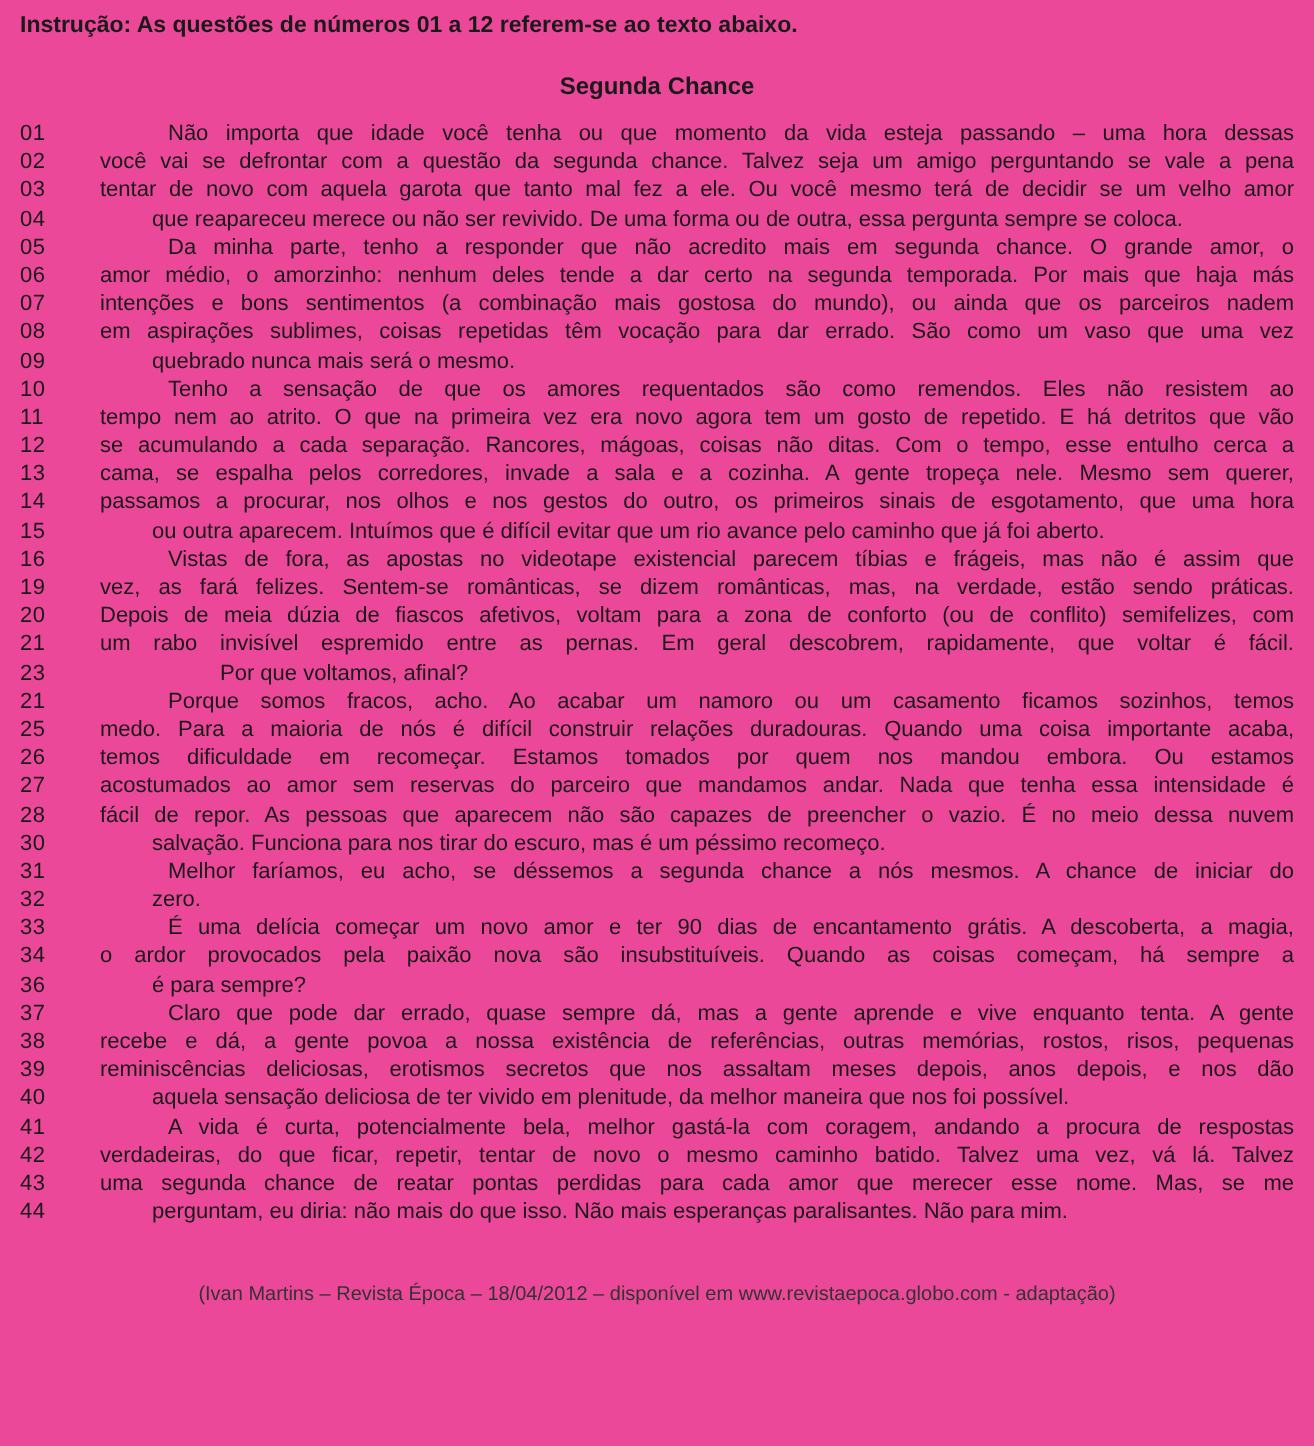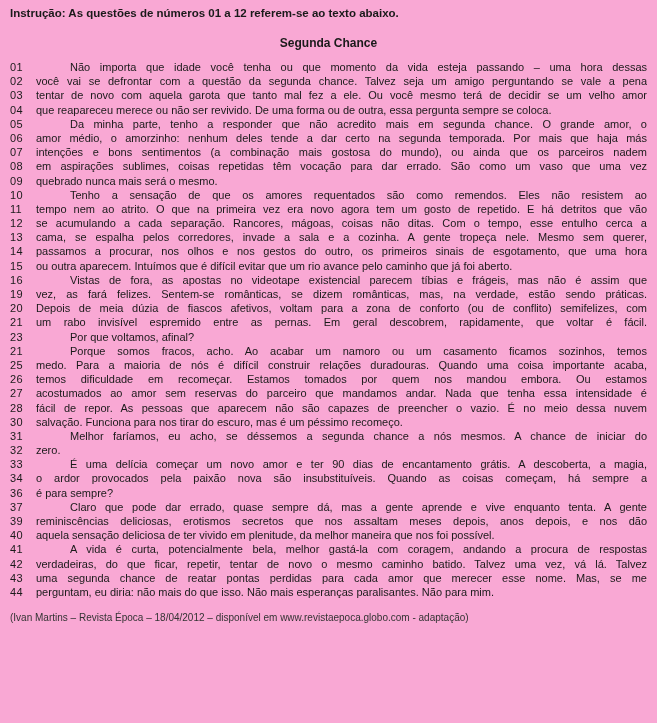--- a/index.html
+++ b/index.html
@@ -1,21 +1,21 @@
 <!DOCTYPE html>
 <html><head>
 <meta charset="utf-8">
 <style>
   html, body { margin: 0; padding: 0; background: #ffffff; }
   .page {
     position: relative;
     width: 657px;
     height: 723px;
     box-sizing: border-box;
-    background: #f9a8d4;
+    background: #ec4899;
     color: #1a1a1a;
     font-family: "Liberation Sans", "DejaVu Sans", sans-serif;
     padding: 6px 10px 0 10px;
     overflow: hidden;
   }
   .instruction {
     font-size: 11.5px;
     font-weight: bold;
     line-height: 14px;
   }
@@ -27,47 +27,49 @@
   }
   .text-body {
     margin-top: 10px;
   }
   .row {
     display: flex;
     height: 14.2px;
     line-height: 14.2px;
     font-size: 11px;
     white-space: nowrap;
+    gap: 14px;
   }
   .num {
     flex: 0 0 26px;
     text-align: left;
     letter-spacing: 0.3px;
   }
   .txt {
     flex: 1 1 auto;
     min-width: 0;
     white-space: normal;
     overflow: hidden;
   }
   .txt.justify {
     text-align: justify;
     text-align-last: justify;
   }
   .txt.left {
     text-align: left;
     text-align-last: left;
+    margin-left: 26px;
   }
   .txt.indent {
     padding-left: 34px;
   }
   .credit {
-    margin-top: 13px;
+    margin-top: 29px;
     font-size: 10px;
-    text-align: left;
+    text-align: center;
     color: #333333;
   }
 </style>
 </head>
 <body>
 
 <div class="page">
   <div class="instruction">Instrução: As questões de números 01 a 12 referem-se ao texto abaixo.</div>
   <div class="doc-title">Segunda Chance</div>
   <div class="text-body" id="text-body">
@@ -193,20 +195,24 @@
       </div>
       <div class="row">
         <span class="num">36</span>
         <div class="txt left">é para sempre?</div>
       </div>
       <div class="row">
         <span class="num">37</span>
         <div class="txt justify indent">Claro que pode dar errado, quase sempre dá, mas a gente aprende e vive enquanto tenta. A gente</div>
       </div>
       <div class="row">
+        <span class="num">38</span>
+        <div class="txt justify">recebe e dá, a gente povoa a nossa existência de referências, outras memórias, rostos, risos, pequenas</div>
+      </div>
+      <div class="row">
         <span class="num">39</span>
         <div class="txt justify">reminiscências deliciosas, erotismos secretos que nos assaltam meses depois, anos depois, e nos dão</div>
       </div>
       <div class="row">
         <span class="num">40</span>
         <div class="txt left">aquela sensação deliciosa de ter vivido em plenitude, da melhor maneira que nos foi possível.</div>
       </div>
       <div class="row">
         <span class="num">41</span>
         <div class="txt justify indent">A vida é curta, potencialmente bela, melhor gastá-la com coragem, andando a procura de respostas</div>

